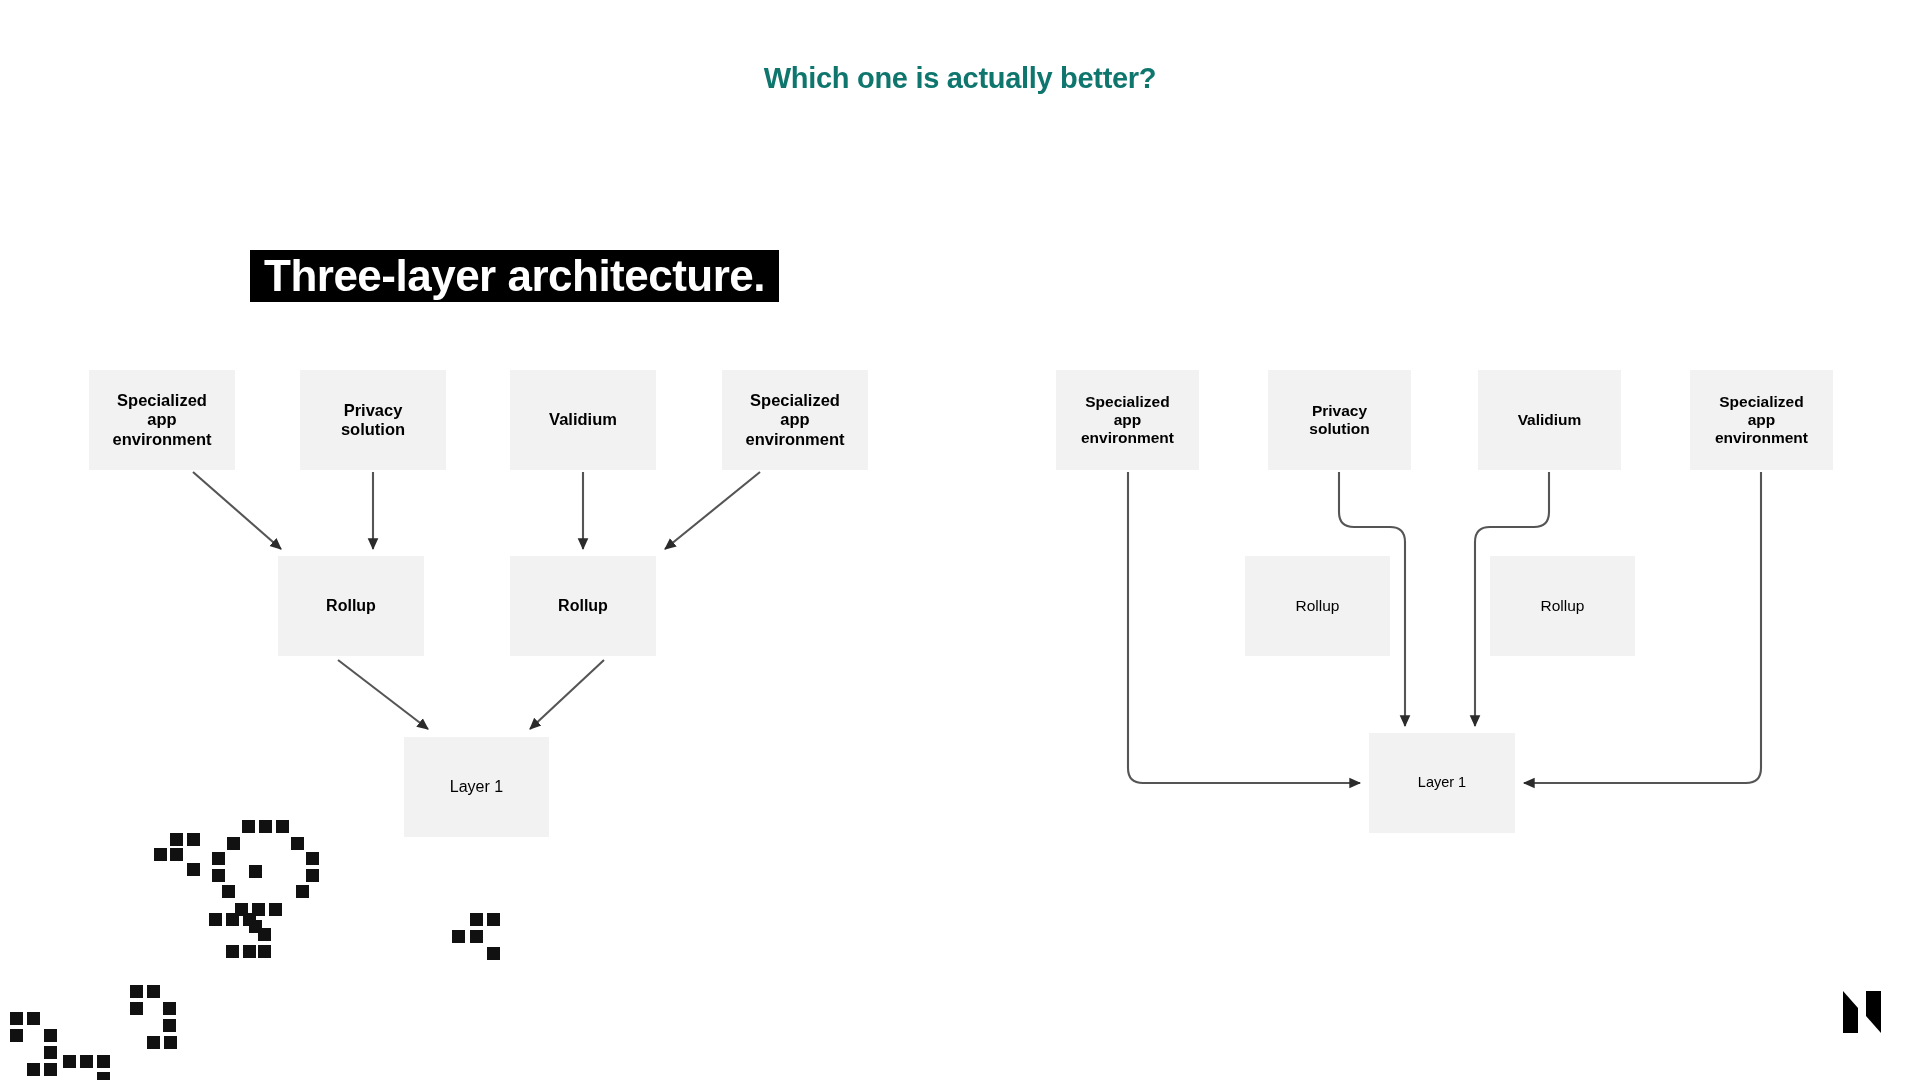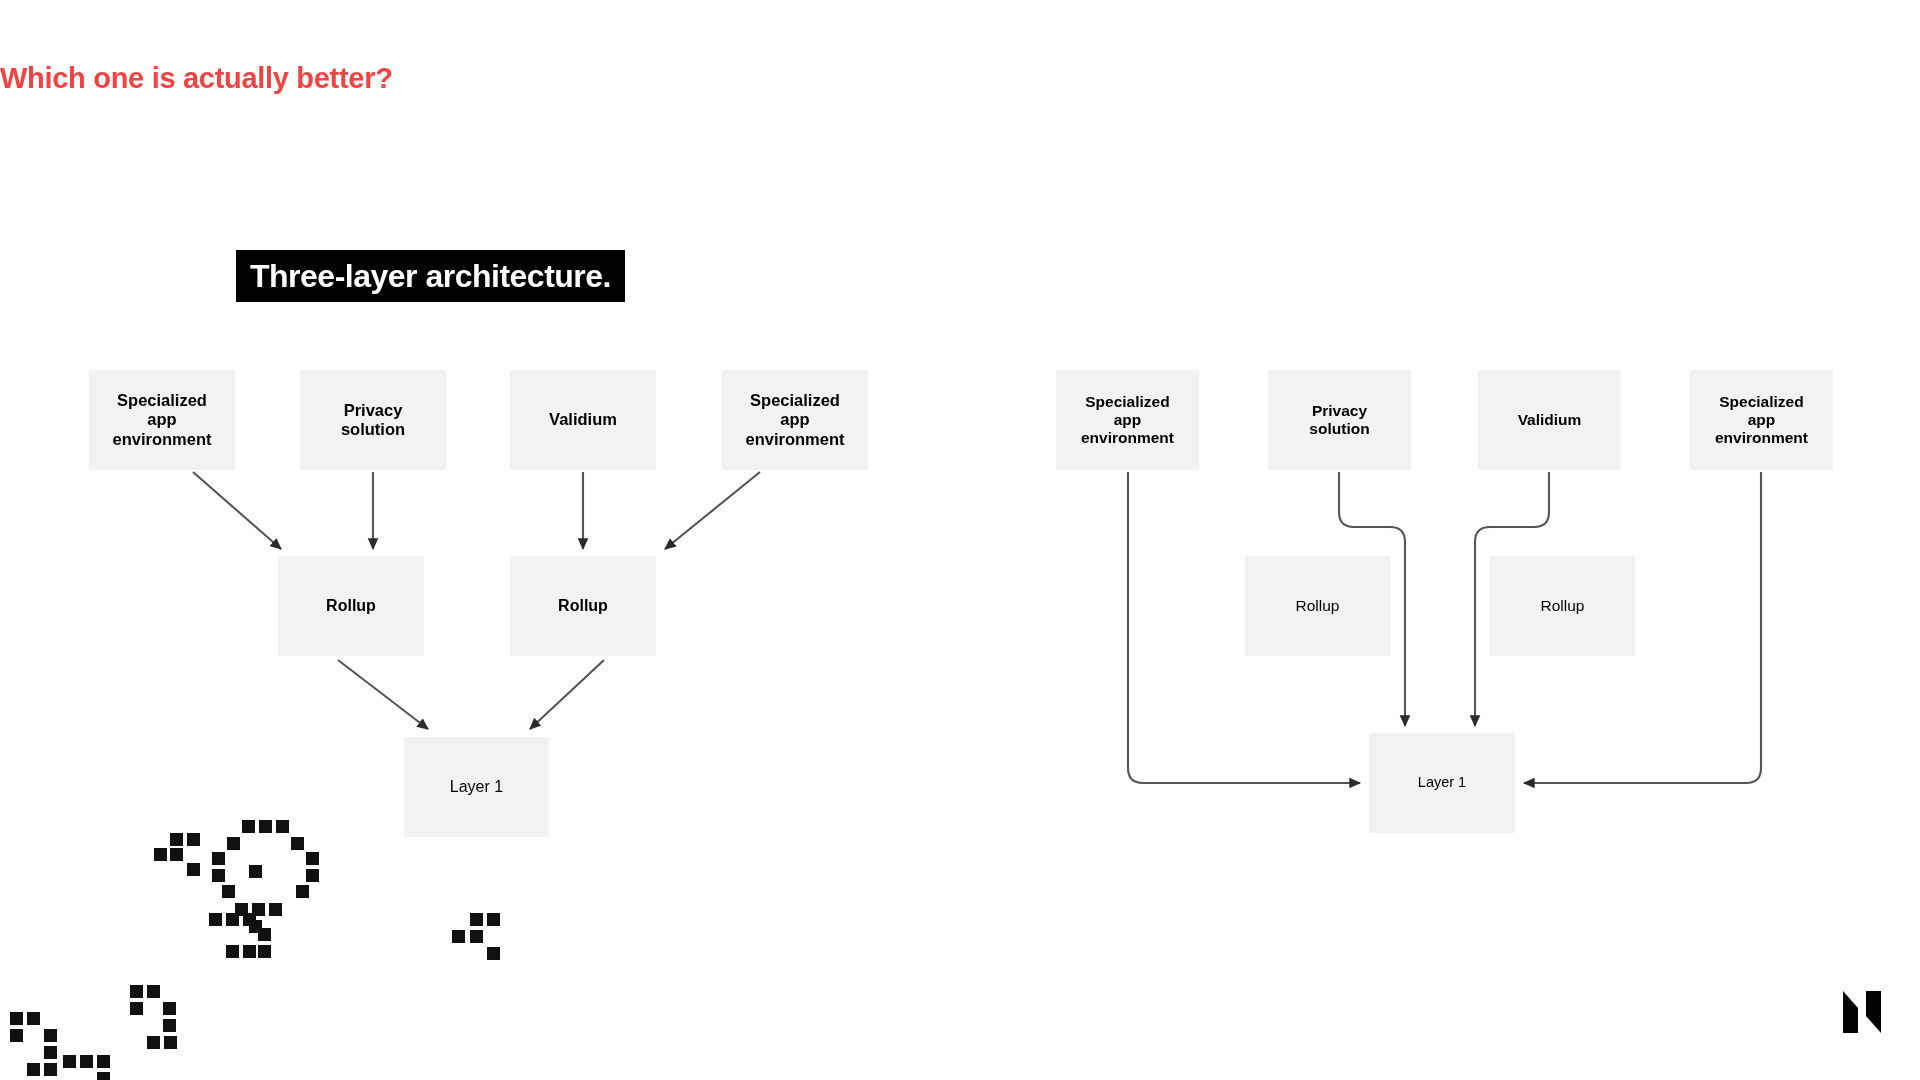--- a/index.html
+++ b/index.html
@@ -22,43 +22,44 @@
     position: absolute;
     inset: 0;
   }
 
   
   .page-title {
     position: absolute;
     top: 62px;
     left: 0;
     width: 1920px;
+    text-align: center;
     font-size: 29px;
     font-weight: 700;
     letter-spacing: -0.3px;
-    color: #ef4444;
+    color: #0f766e;
   }
 
   
   .banner {
     position: absolute;
     background: #000000;
     color: #ffffff;
     font-weight: 700;
     letter-spacing: -0.5px;
     white-space: nowrap;
     display: flex;
     align-items: center;
   }
   .banner-left {
-    left: 236px;
+    left: 250px;
     top: 250px;
     height: 52px;
     padding: 0 14px;
-    font-size: 32px;
+    font-size: 44px;
   }
   .banner-right {
     left: 1231px;
     top: 260px;
     height: 52px;
     padding: 0 14px;
     font-size: 33px;
   }
 
   

